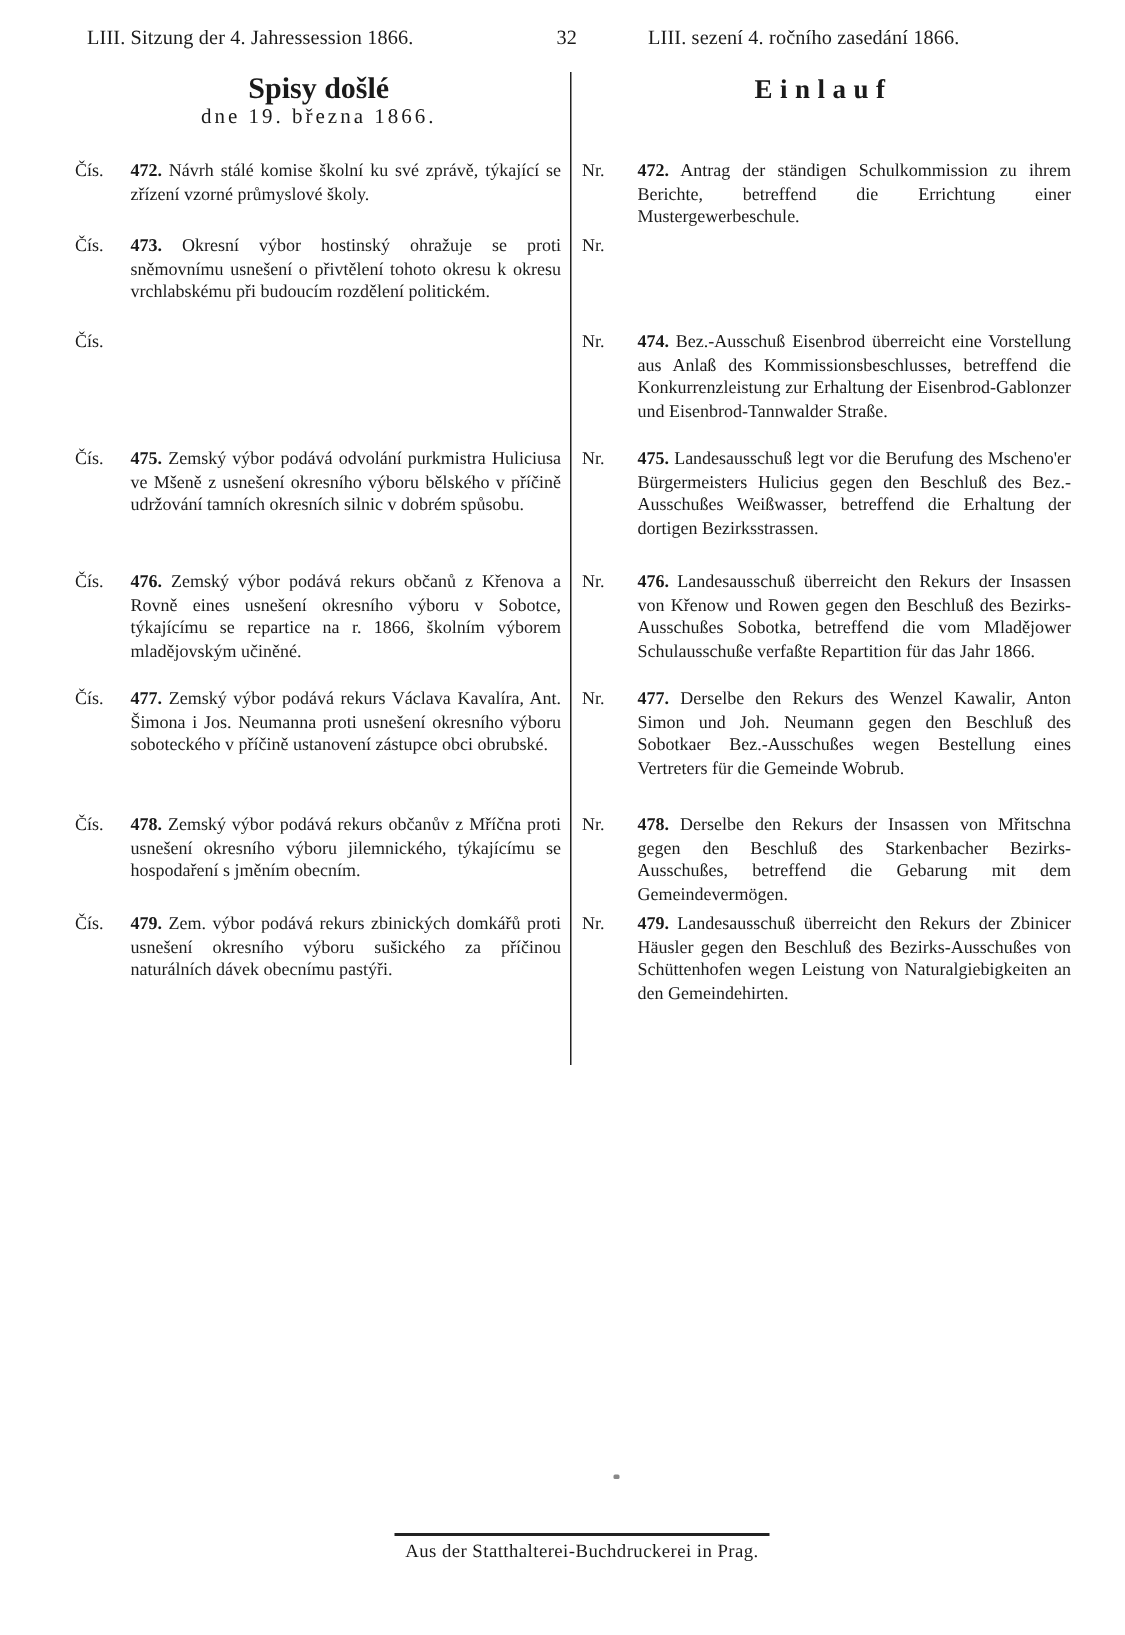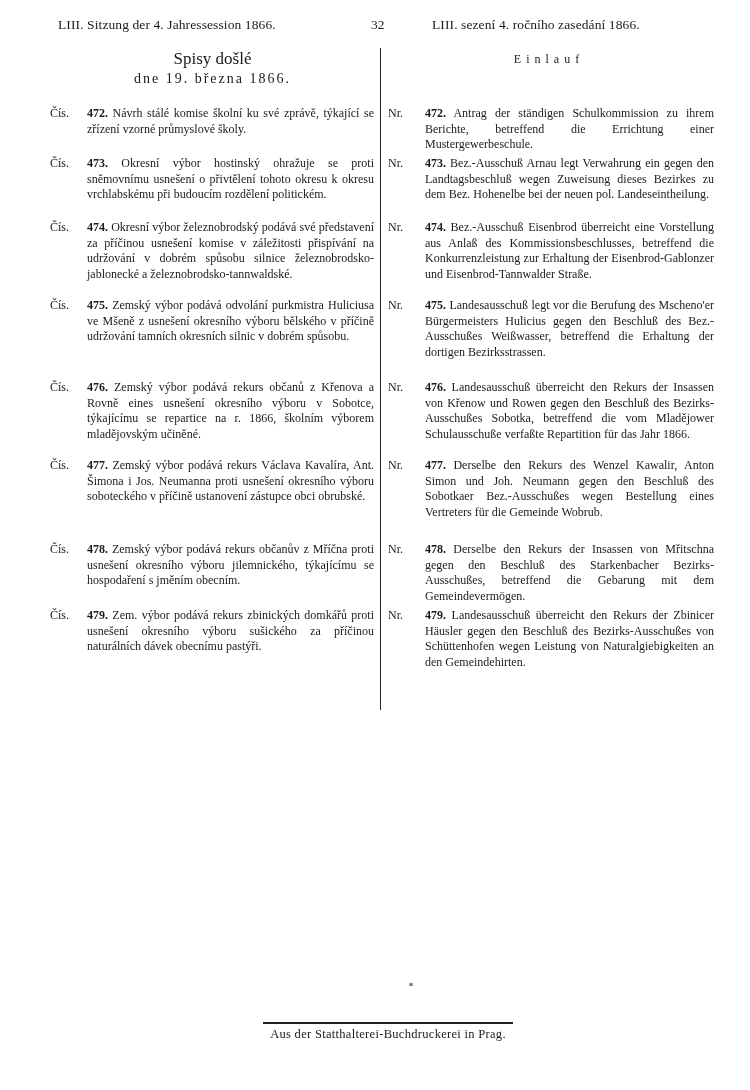--- a/index.html
+++ b/index.html
@@ -13,22 +13,22 @@
   }
   .rh-left { position: absolute; left: 58px; top: 0; text-align: right; }
   .rh-num { position: absolute; left: 371px; top: 0; }
   .rh-right { position: absolute; left: 432px; top: 0; }
   .divider {
     position: absolute; left: 380px; top: 48px; width: 1px; height: 662px; background: #222;
   }
   .col { position: absolute; top: 48px; }
   .col-left { left: 50px; width: 325px; }
   .col-right { left: 384px; width: 330px; }
-  .col-title { text-align: center; font-weight: normal; font-size: 17px; line-height: 22px; margin: 0; }
-  .col-right .col-title { font-weight: normal; font-size: 12px; letter-spacing: 5px; }
+  .col-title { text-align: center; font-weight: bold; font-size: 20px; line-height: 22px; margin: 0; }
+  .col-right .col-title { font-weight: bold; font-size: 18px; letter-spacing: 5px; }
   .col-date { text-align: center; font-size: 14px; line-height: 18px; margin: 0 0 10px 0; }
   .col-left .col-date { letter-spacing: 2px; }
   .entry {
     position: absolute; font-size: 12px; line-height: 15.6px; text-align: justify;
   }
   .col-left .entry { left: 0; width: 324px; }
   .col-right .entry { left: 4px; width: 326px; }
   .entry .pfx { position: absolute; left: 0; top: 0; }
   .entry .body { margin-left: 37px; display: block; }
   .entry .body .num { font-weight: bold; }
@@ -57,21 +57,20 @@
   <div class="entry" style="top:58px">
     <span class="pfx">Čís.</span>
     <span class="body"><span class="num">472.</span> <span>Návrh stálé komise školní ku své zprávě, týkající se zřízení vzorné průmyslové školy.</span></span>
   </div>
   <div class="entry" style="top:108px">
     <span class="pfx">Čís.</span>
     <span class="body"><span class="num">473.</span> <span>Okresní výbor hostinský ohražuje se proti sněmovnímu usnešení o přivtělení tohoto okresu k okresu vrchlabskému při budoucím rozdělení politickém.</span></span>
   </div>
   <div class="entry" style="top:172px">
     <span class="pfx">Čís.</span>
-    <span class="body"><span class="num">474.</span> <span>Okresní výbor železnobrodský podává své představení za příčinou usnešení komise v záležitosti přispívání na udržování v dobrém spůsobu silnice železnobrodsko-jablonecké a železnobrodsko-tannwaldské.</span></span>
   </div>
   <div class="entry" style="top:250px">
     <span class="pfx">Čís.</span>
     <span class="body"><span class="num">475.</span> <span>Zemský výbor podává odvolání purkmistra Huliciusa ve Mšeně z usnešení okresního výboru bělského v příčině udržování tamních okresních silnic v dobrém spůsobu.</span></span>
   </div>
   <div class="entry" style="top:332px">
     <span class="pfx">Čís.</span>
     <span class="body"><span class="num">476.</span> <span>Zemský výbor podává rekurs občanů z Křenova a Rovně eines usnešení okresního výboru v Sobotce, týkajícímu se repartice na r. 1866, školním výborem mladějovským učiněné.</span></span>
   </div>
   <div class="entry" style="top:410px">
@@ -90,21 +89,20 @@
 
 <div class="col col-right">
   <h2 class="col-title">Einlauf</h2>
 
   <div class="entry" style="top:58px">
     <span class="pfx">Nr.</span>
     <span class="body"><span class="num">472.</span> <span>Antrag der ständigen Schulkommission zu ihrem Berichte, betreffend die Errichtung einer Mustergewerbeschule.</span></span>
   </div>
   <div class="entry" style="top:108px">
     <span class="pfx">Nr.</span>
-    <span class="body"><span class="num">473.</span> <span>Bez.-Ausschuß Arnau legt Verwahrung ein gegen den Landtagsbeschluß wegen Zuweisung dieses Bezirkes zu dem Bez. Hohenelbe bei der neuen pol. Landeseintheilung.</span></span>
   </div>
   <div class="entry" style="top:172px">
     <span class="pfx">Nr.</span>
     <span class="body"><span class="num">474.</span> <span>Bez.-Ausschuß Eisenbrod überreicht eine Vorstellung aus Anlaß des Kommissionsbeschlusses, betreffend die Konkurrenzleistung zur Erhaltung der Eisenbrod-Gablonzer und Eisenbrod-Tannwalder Straße.</span></span>
   </div>
   <div class="entry" style="top:250px">
     <span class="pfx">Nr.</span>
     <span class="body"><span class="num">475.</span> <span>Landesausschuß legt vor die Berufung des Mscheno'er Bürgermeisters Hulicius gegen den Beschluß des Bez.-Ausschußes Weißwasser, betreffend die Erhaltung der dortigen Bezirksstrassen.</span></span>
   </div>
   <div class="entry" style="top:332px">

